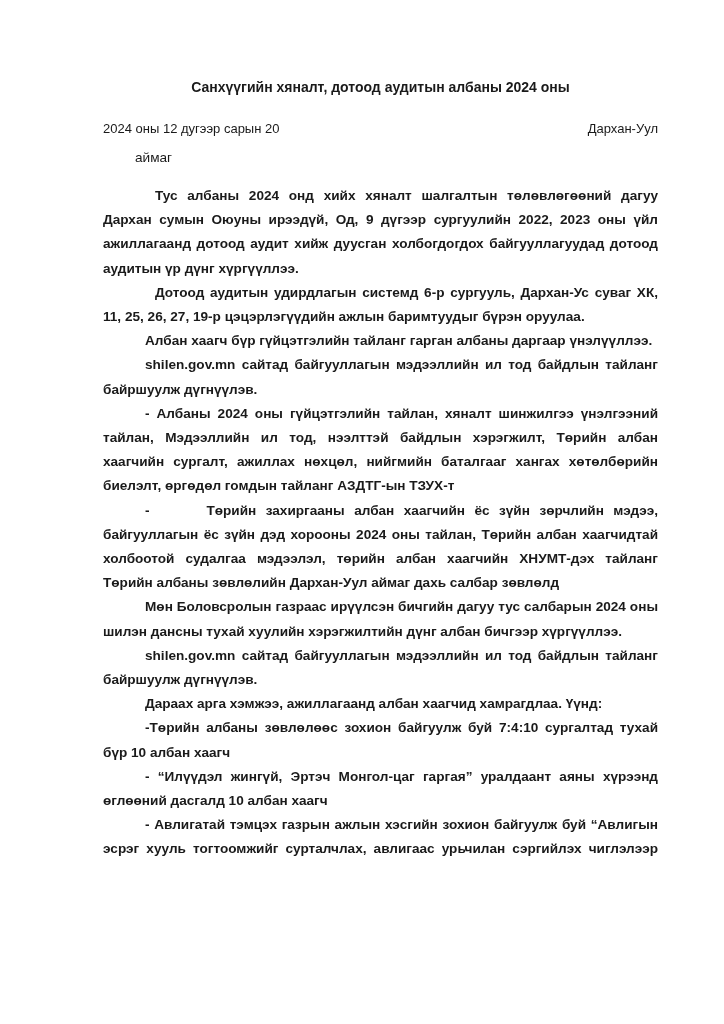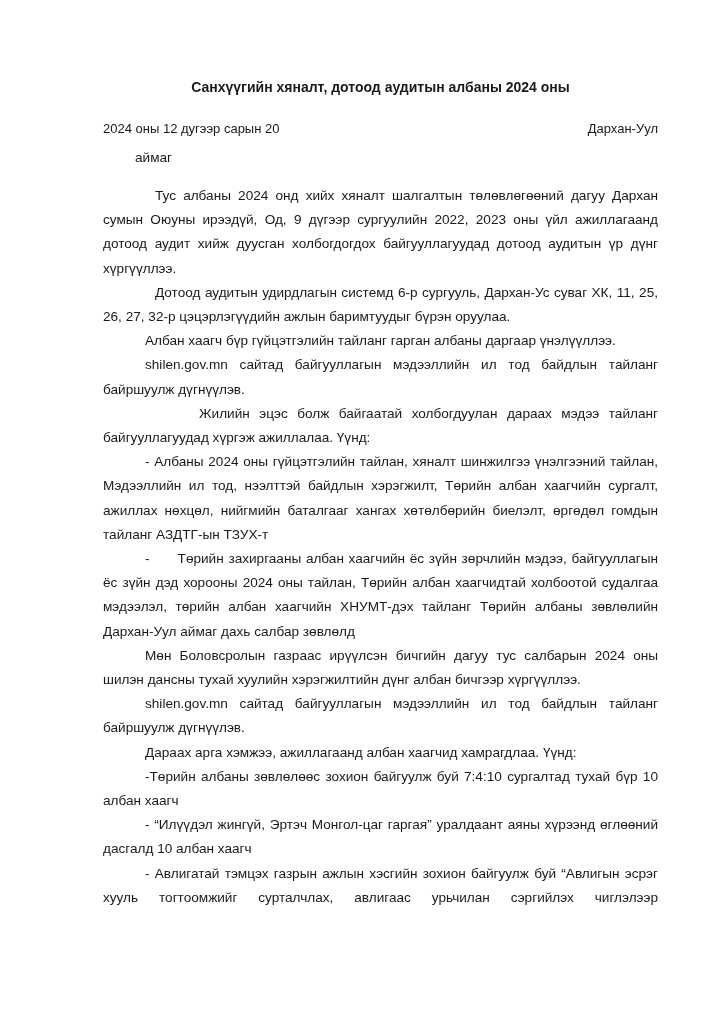--- a/index.html
+++ b/index.html
@@ -5,21 +5,21 @@
   html, body { margin: 0; padding: 0; background: #ffffff; }
   body { width: 724px; height: 1024px; overflow: hidden; position: relative;
          font-family: "Liberation Sans", sans-serif; color: #1a1a1a; }
   .page { position: absolute; left: 103px; top: 0; width: 555px; }
   .title { position: absolute; top: 79px; left: 0; width: 555px; text-align: center;
            font-weight: bold; font-size: 14px; line-height: 17px; }
   .date-row { position: absolute; top: 121px; left: 0; width: 555px; font-size: 13px;
               display: flex; justify-content: space-between; }
   .place-cont { position: absolute; top: 150px; left: 0; font-size: 13.6px; margin-left: 32px; }
   .body { position: absolute; top: 182px; left: 0; width: 555px; font-size: 13.6px;
-          line-height: 24.2px; text-align: justify; }
+          line-height: 24.2px; text-align: justify; font-weight: bold; }
   .body p { margin: 0; }
   .ind1 { text-indent: 52px; }
   .ind2 { text-indent: 42px; }
   .ind3 { text-indent: 96px; }
 </style>
 </head>
 <body>
 
 <div class="page">
   <div class="title">
@@ -27,24 +27,23 @@
   </div>
 
   <div class="date-row">
     <span>2024 оны 12 дугээр сарын 20</span>
     <span>Дархан-Уул</span>
   </div>
   <div class="place-cont">аймаг</div>
 
   <div class="body">
     <p class="ind1" style="margin-top:2px;">Тус албаны 2024 онд хийх хяналт шалгалтын төлөвлөгөөний дагуу Дархан сумын Оюуны ирээдүй, Од, 9 дүгээр сургуулийн 2022, 2023 оны үйл ажиллагаанд дотоод аудит хийж дуусган холбогдогдох байгууллагуудад дотоод аудитын үр дүнг хүргүүллээ.</p>
-    <p class="ind1">Дотоод аудитын удирдлагын системд 6-р сургууль, Дархан-Ус суваг ХК, 11, 25, 26, 27, 32-р цэцэрлэгүүдийн ажлын баримтуудыг бүрэн оруулаа.</p>
+    <p class="ind1">Дотоод аудитын удирдлагын системд 6-р сургууль, Дархан-Ус суваг ХК, 11, 25, 26, 27, 19-р цэцэрлэгүүдийн ажлын баримтуудыг бүрэн оруулаа.</p>
     <p class="ind2">Албан хаагч бүр гүйцэтгэлийн тайланг гарган албаны даргаар үнэлүүллээ.</p>
     <p class="ind2">shilen.gov.mn сайтад байгууллагын мэдээллийн ил тод байдлын тайланг байршуулж дүгнүүлэв.</p>
-    <p class="ind3">Жилийн эцэс болж байгаатай холбогдуулан дараах мэдээ тайланг байгууллагуудад хүргэж ажиллалаа. Үүнд:</p>
     <p class="ind2">- Албаны 2024 оны гүйцэтгэлийн тайлан, хяналт шинжилгээ үнэлгээний тайлан, Мэдээллийн ил тод, нээлттэй байдлын хэрэгжилт, Төрийн албан хаагчийн сургалт, ажиллах нөхцөл, нийгмийн баталгааг хангах хөтөлбөрийн биелэлт, өргөдөл гомдын тайланг АЗДТГ-ын ТЗУХ-т</p>
     <p class="ind2" style="white-space:pre-wrap;">-      Төрийн захиргааны албан хаагчийн ёс зүйн зөрчлийн мэдээ, байгууллагын ёс зүйн дэд хорооны 2024 оны тайлан, Төрийн албан хаагчидтай холбоотой судалгаа мэдээлэл, төрийн албан хаагчийн ХНУМТ-дэх тайланг Төрийн албаны зөвлөлийн Дархан-Уул аймаг дахь салбар зөвлөлд</p>
     <p class="ind2">Мөн Боловсролын газраас ирүүлсэн бичгийн дагуу тус салбарын 2024 оны шилэн дансны тухай хуулийн хэрэгжилтийн дүнг албан бичгээр хүргүүллээ.</p>
     <p class="ind2">shilen.gov.mn сайтад байгууллагын мэдээллийн ил тод байдлын тайланг байршуулж дүгнүүлэв.</p>
     <p class="ind2">Дараах арга хэмжээ, ажиллагаанд албан хаагчид хамрагдлаа. Үүнд:</p>
     <p class="ind2">-Төрийн албаны зөвлөлөөс зохион байгуулж буй 7:4:10 сургалтад тухай бүр 10 албан хаагч</p>
     <p class="ind2">- “Илүүдэл жингүй, Эртэч Монгол-цаг гаргая” уралдаант аяны хүрээнд өглөөний дасгалд 10 албан хаагч</p>
     <p class="ind2" style="text-align-last:justify;">- Авлигатай тэмцэх газрын ажлын хэсгийн зохион байгуулж буй “Авлигын эсрэг хууль тогтоомжийг сурталчлах, авлигаас урьчилан сэргийлэх чиглэлээр</p>
   </div>
 </div>

